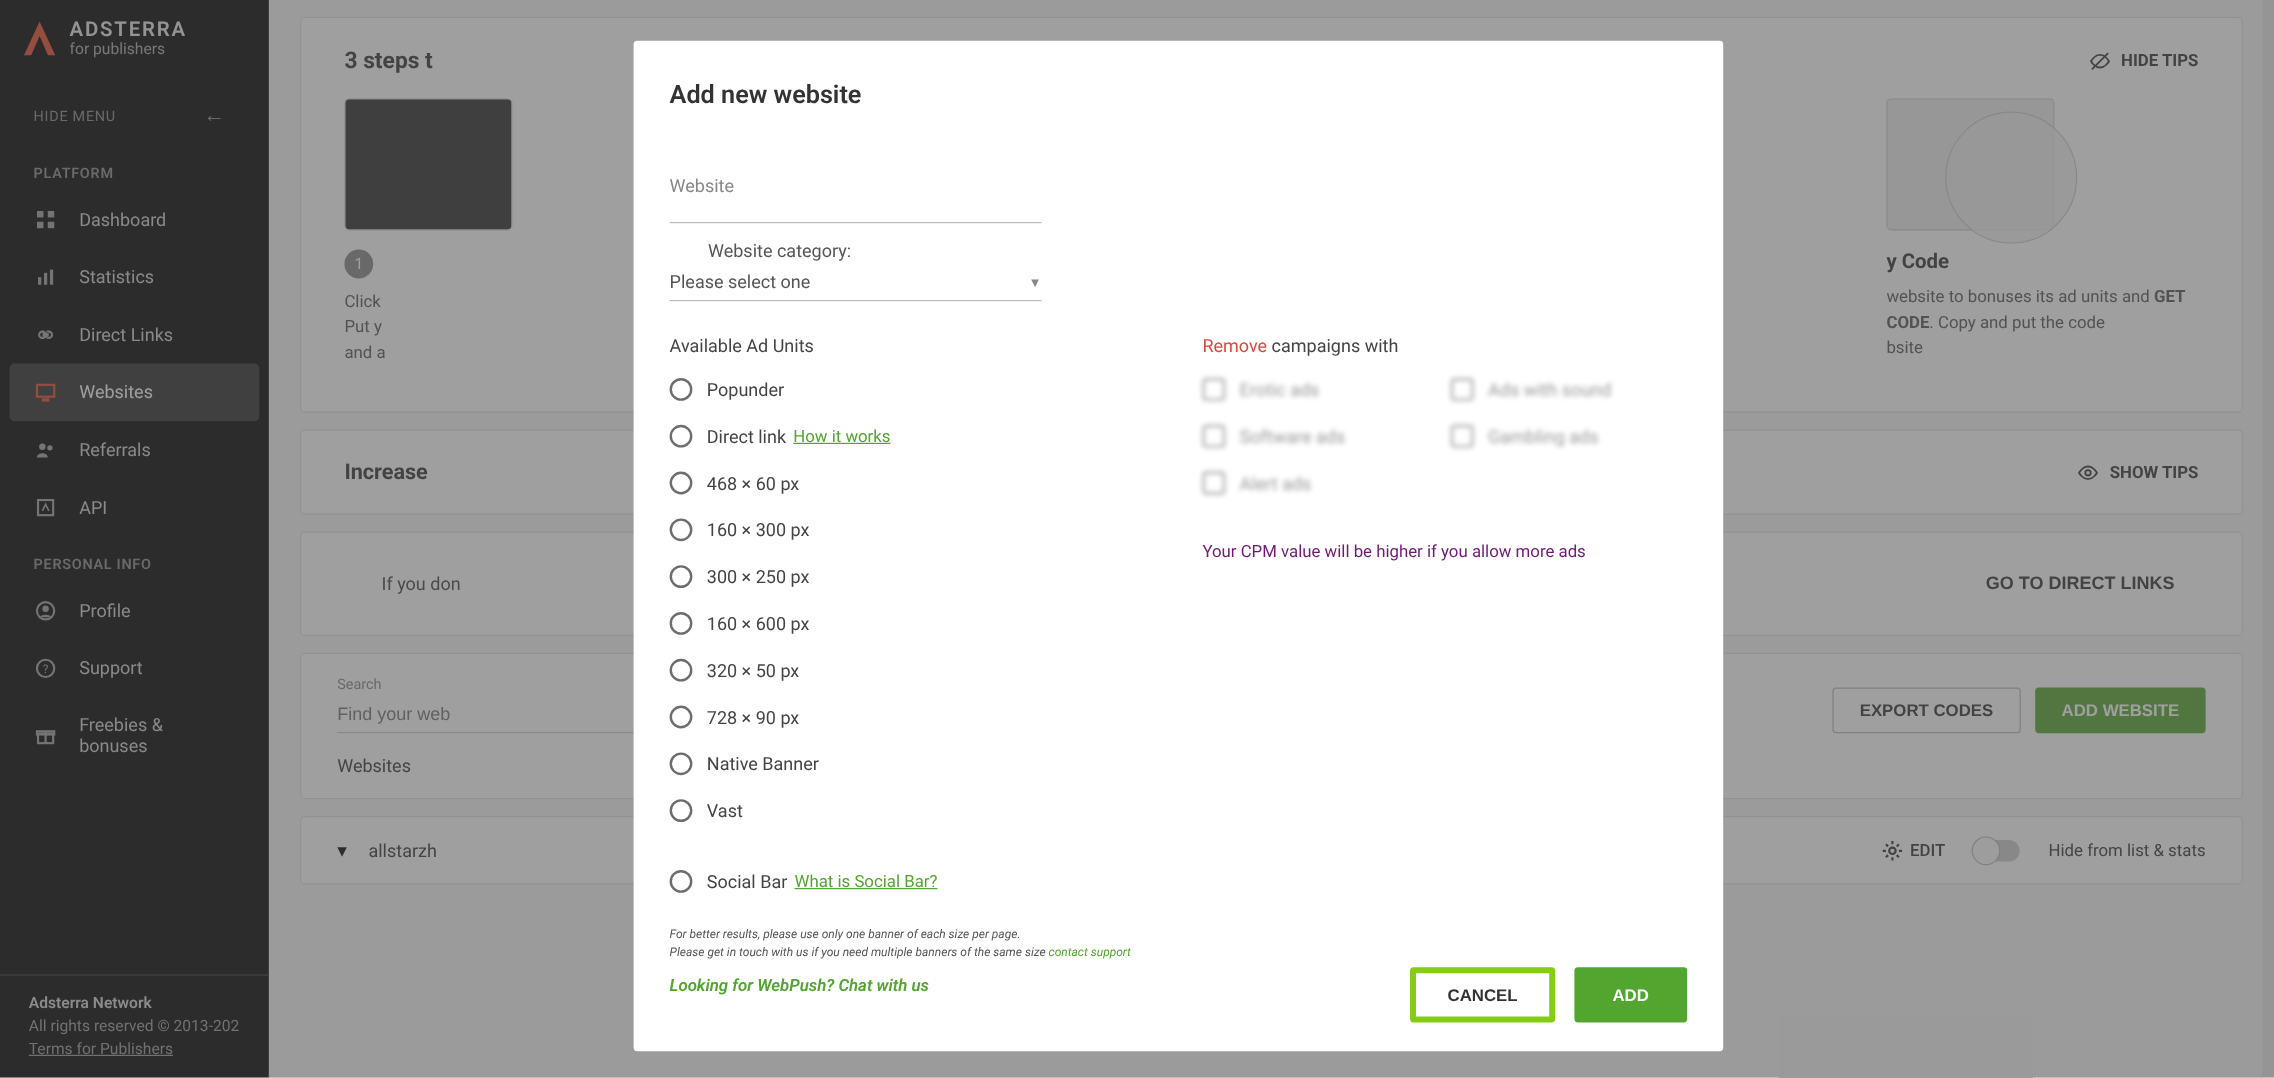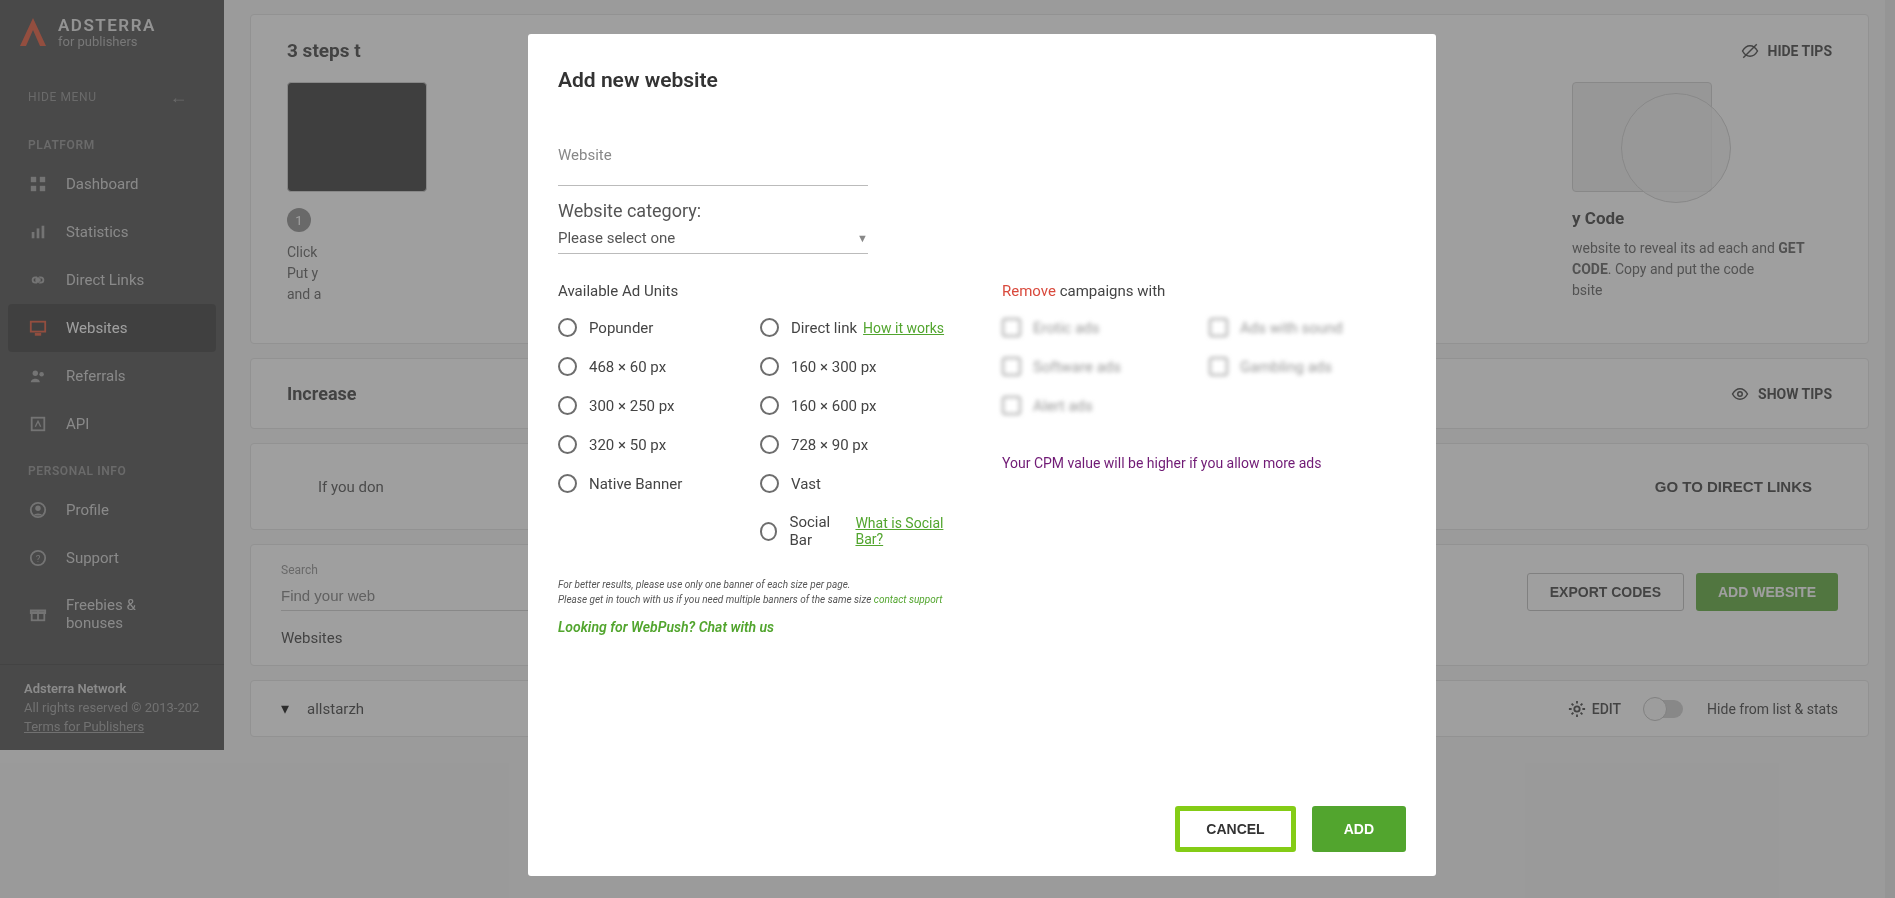--- a/index.html
+++ b/index.html
@@ -7,22 +7,22 @@
   font-family: Roboto, -apple-system, Arial, sans-serif;
   background: #f5f5f5;
   width: 1895px;
   height: 898px;
   overflow: hidden;
   position: relative;
 }
 .sidebar {
   position: absolute;
   left: 0; top: 0;
-  width: 224px; height: 750px;
-  background: #404040;
+  width: 224px; height: 898px;
+  background: #000000;
   color: #a0a0a0;
 }
 .brand {
   display: flex; align-items: center;
   padding: 16px 18px;
   gap: 10px;
 }
 .brand-logo {
   width: 30px; height: 34px;
 }
@@ -144,30 +144,30 @@
   left: 528px; top: 34px;
   width: 908px; height: 842px;
   background: #fff; border-radius: 3px;
   padding: 34px 30px;
 }
 .modal-title { font-size: 21px; font-weight: 600; color: #333; }
 .mfield { margin-top: 54px; width: 310px; }
 .mfield-label { font-size: 15px; color: #888; }
 .mfield-line { border-bottom: 1px solid #bbb; height: 22px; }
 .mfield2 { margin-top: 14px; width: 310px; }
-.mfield2 .lbl { font-size: 18px; color: #555;}
+.mfield2 .lbl { font-size: 15px; color: #555; margin-left: 32px;}
 .mselect { display: flex; justify-content: space-between; align-items: center; border-bottom: 1px solid #bbb; padding: 8px 0 6px; font-size: 15px; color: #555; cursor: pointer; }
 .tri { color: #888; font-size: 11px; }
 
 .modal-cols { display: flex; margin-top: 28px; gap: 40px; }
 .col-left { flex: 1; }
 .col-right { flex: 1; }
 .sec-title { font-size: 15px; color: #444; margin-bottom: 18px; }
 .rm-title .red { color: #d94a3d; }
-.radio-grid { display: grid; grid-template-columns: 1fr 1fr; row-gap: 20px; }
+.radio-grid { display: grid; grid-template-columns: 1fr; row-gap: 20px; }
 .radio-item { display: flex; align-items: center; gap: 12px; font-size: 15px; color: #444; }
 .radio-item label { display: flex; align-items: center; gap: 6px; }
 .radio-circle {
   width: 19px; height: 19px; border: 2px solid #6d6d6d; border-radius: 50%;
   display: inline-block;
 }
 .link-green { color: #52a52e; font-size: 14px; text-decoration: underline; cursor: pointer; }
 .check-grid { display: grid; grid-template-columns: 1fr 1fr; row-gap: 20px; column-gap: 10px; }
 .check-item { display: flex; align-items: center; gap: 12px; font-size: 15px; color: #999; filter: blur(2px);}
 .check-box { width: 19px; height: 19px; border: 2px solid #aaa; border-radius: 3px; filter: none;}
@@ -328,21 +328,21 @@
         <div class="step-body" style="white-space:pre-line;">Click
 Put y
 and a</div>
       </div>
       <div class="step-col" style="margin-left:auto; width:260px;">
         <div class="step-img" style="background:#eee; position:relative;">
           <div style="position:absolute; right:-20px; top:10px; width:110px; height:110px; border:1px solid #ccc; border-radius:50%; background:rgba(240,240,240,0.8);"></div>
         </div>
         <div><span class="step-htxt">y Code</span></div>
         <div class="step-body">
-          <span>website to reveal its ad each and</span>
+          <span>website to bonuses its ad units and</span>
           <b>GET CODE</b><span>. Copy and put the code</span><br>
           <span>bsite</span>
         </div>
       </div>
     </div>
   </div>
 
   <div class="card card-medium">
     <div class="card-row">
       <div class="title">Increase</div>

